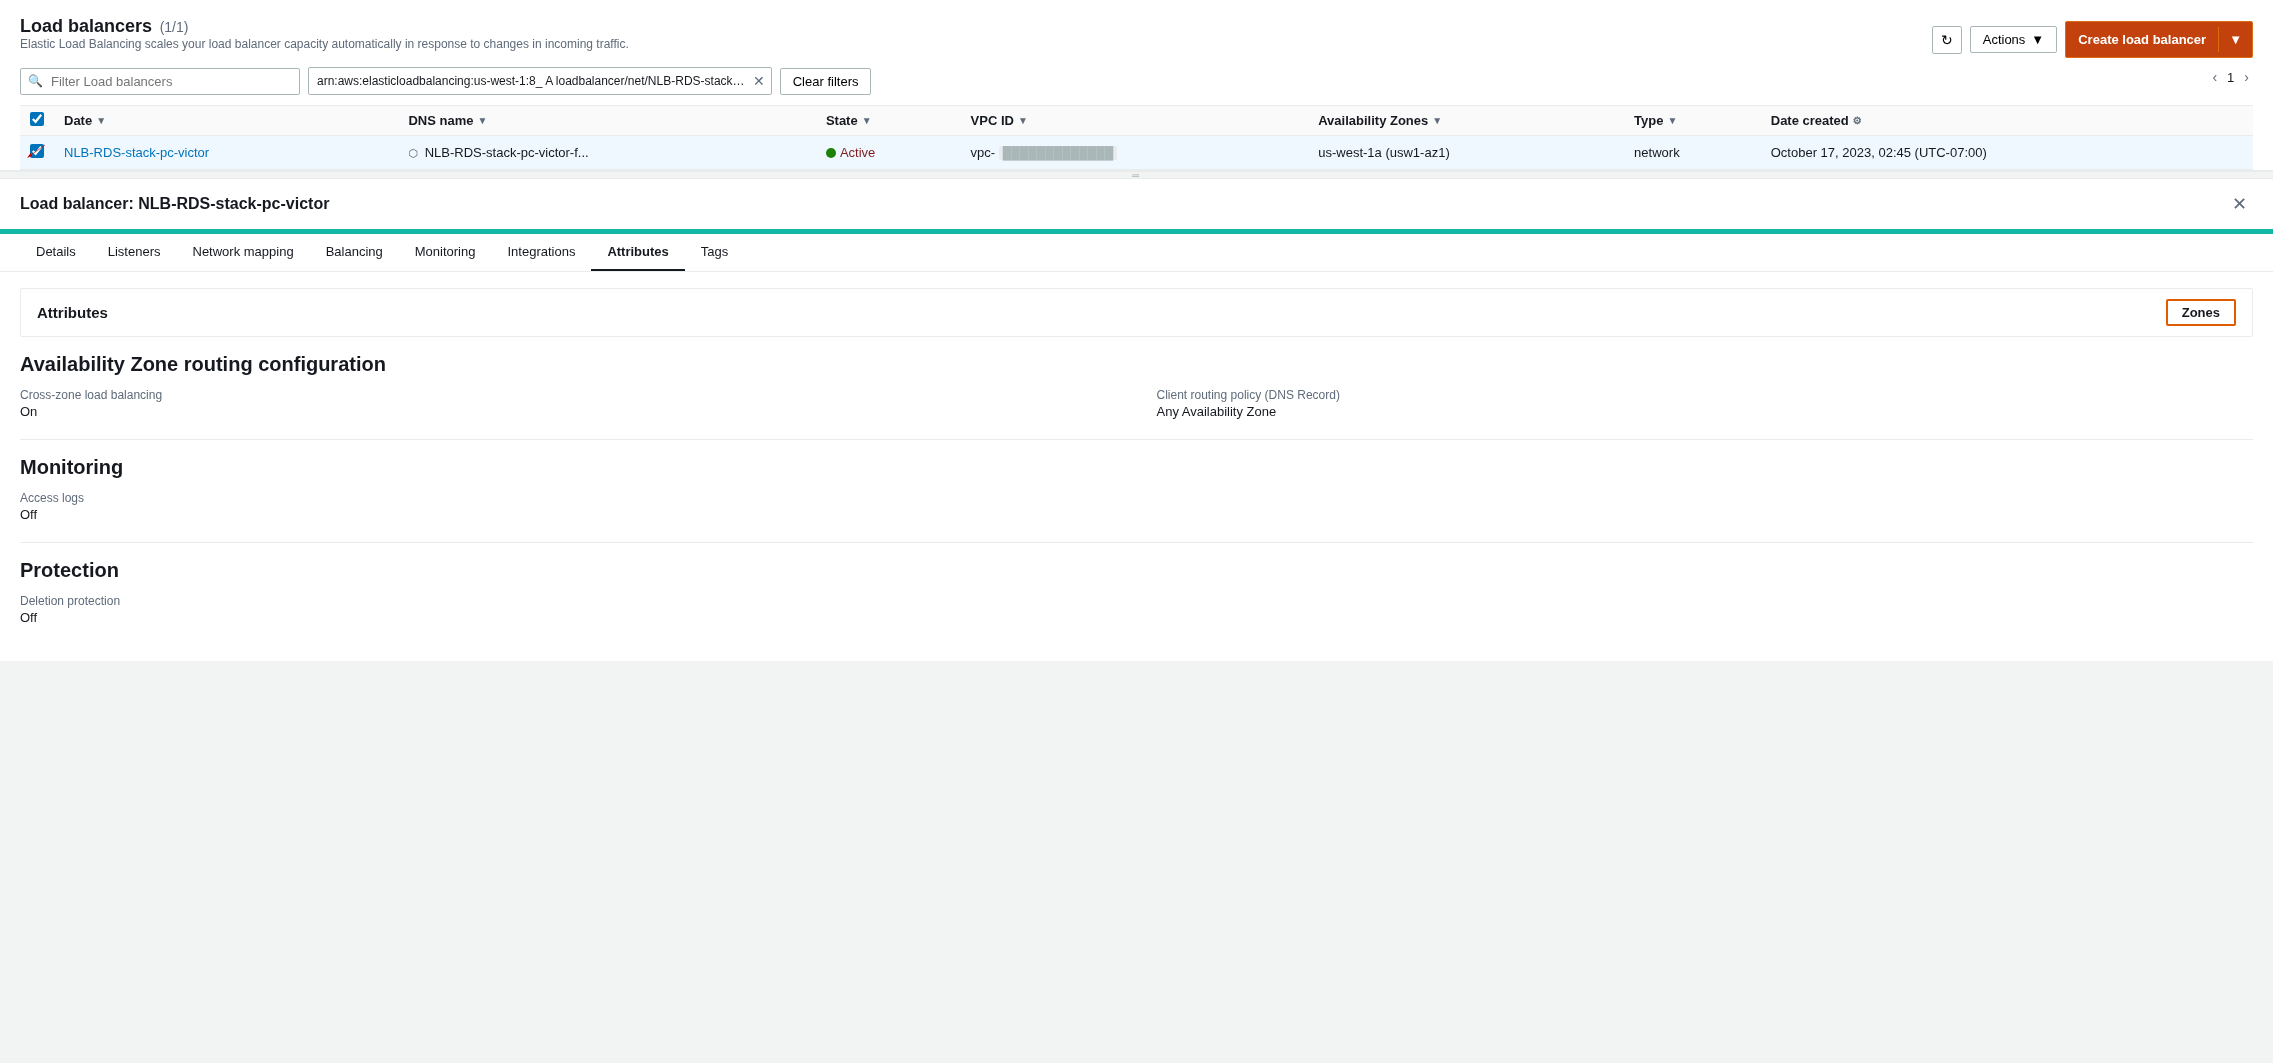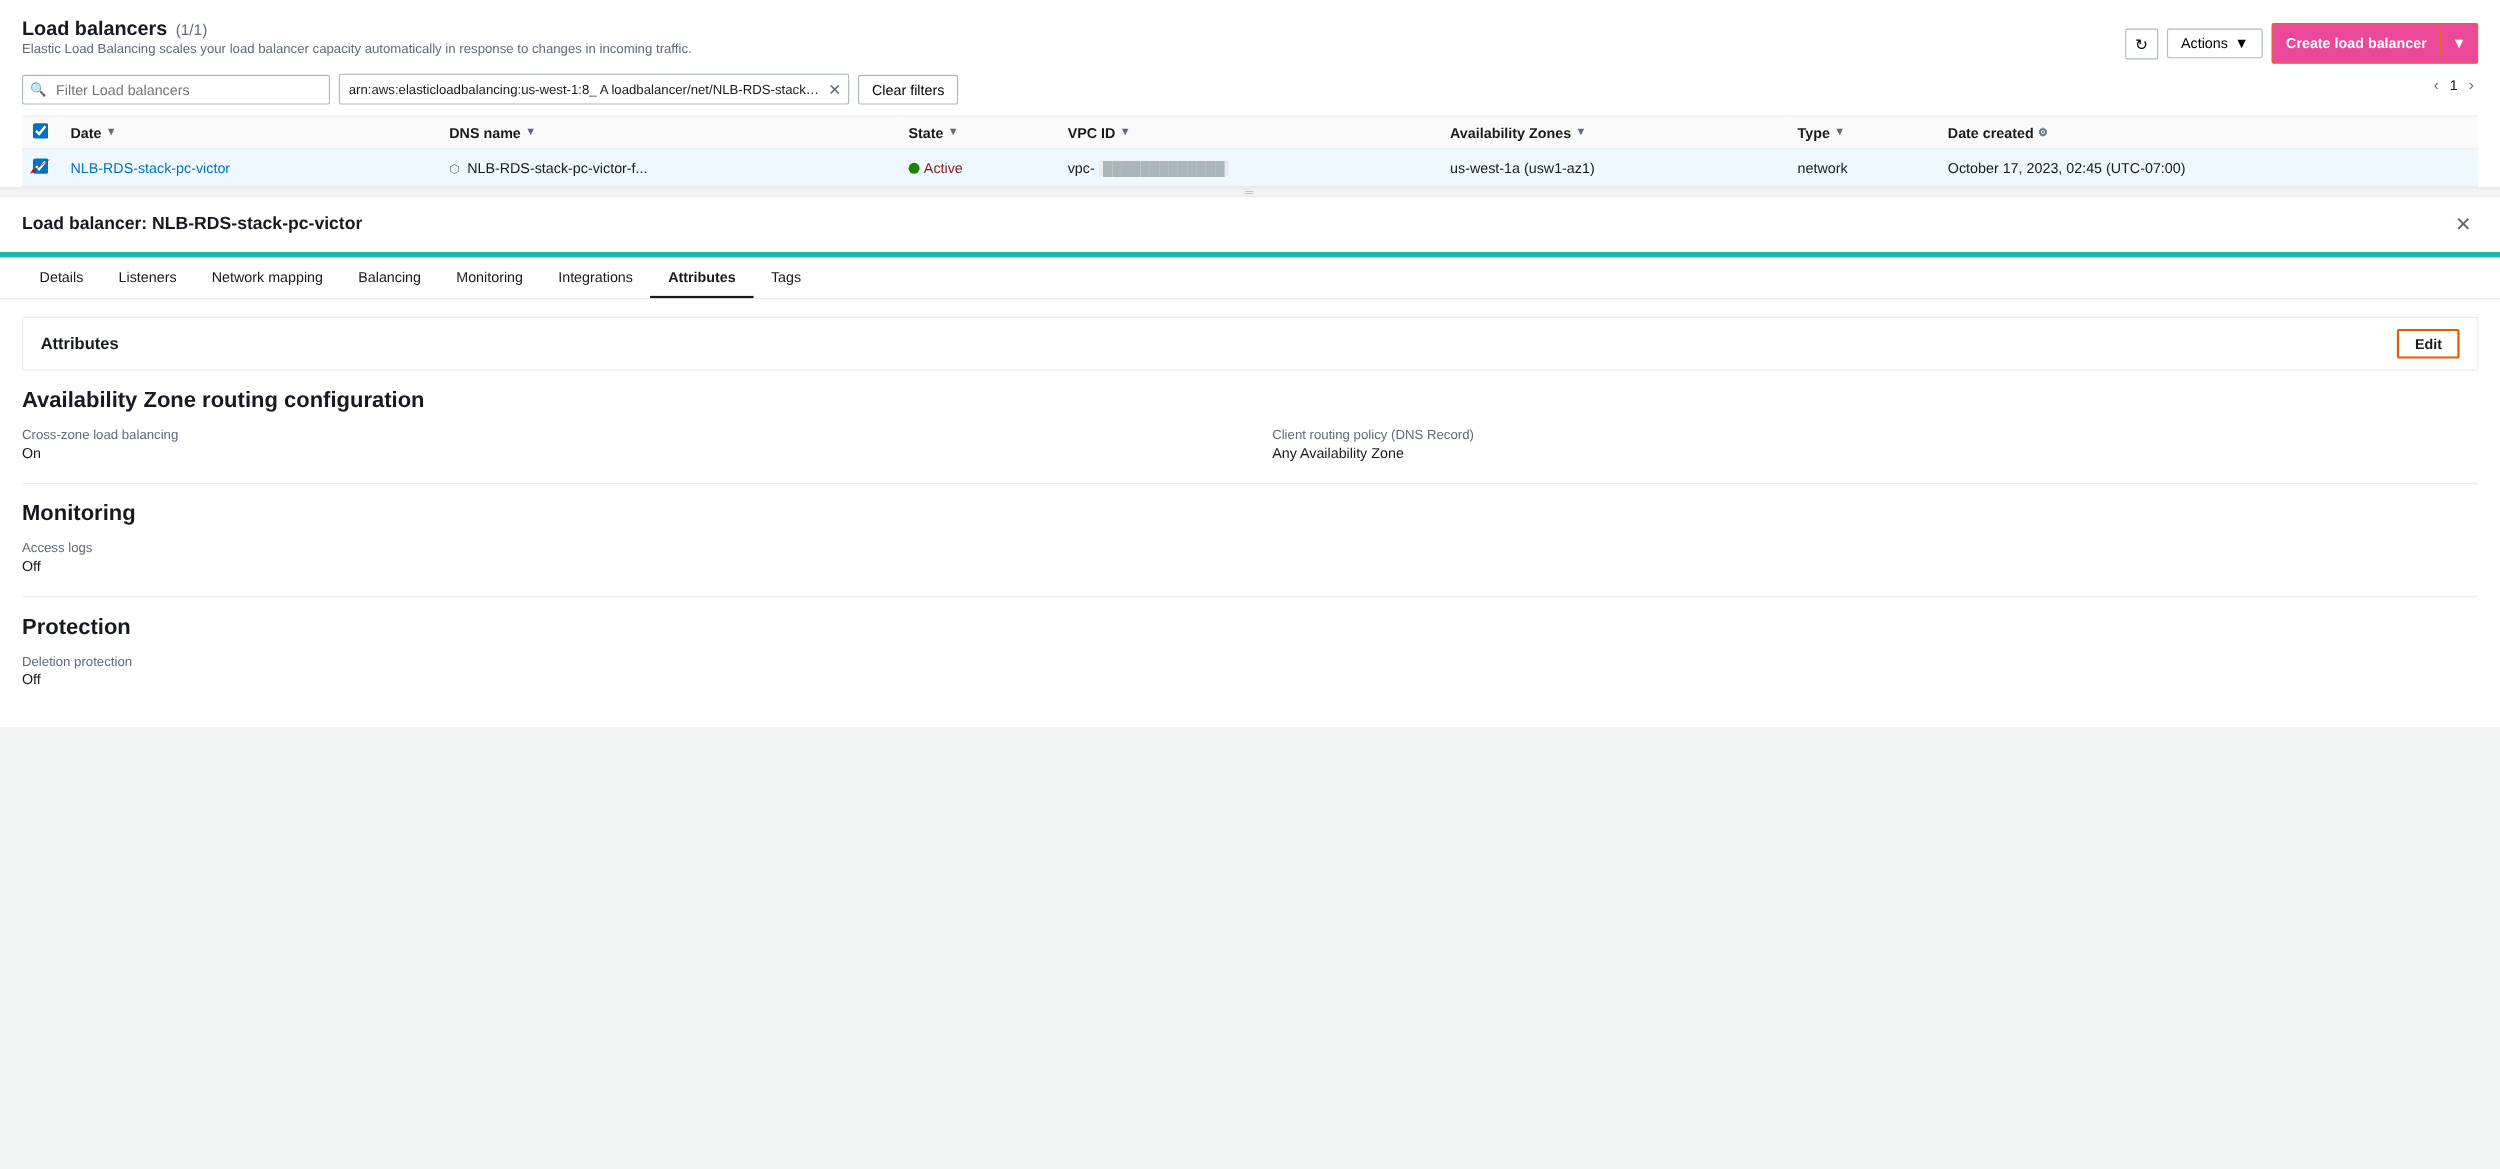--- a/index.html
+++ b/index.html
@@ -42,21 +42,21 @@
       border: 1px solid #aab7b8;
       border-radius: 2px;
       padding: 5px 12px;
       cursor: pointer;
       font-size: 13px;
       display: flex;
       align-items: center;
       gap: 6px;
     }
     .btn-create {
-      background: #ec4899;
+      background: #c2410c;
       border: 1px solid #dd6b10;
       border-radius: 2px;
       padding: 5px 0;
       cursor: pointer;
       font-size: 13px;
       color: #fff;
       font-weight: 700;
       display: flex;
       align-items: center;
     }
@@ -484,21 +484,21 @@
     <div class="tab-item">Monitoring</div>
     <div class="tab-item">Integrations</div>
     <div class="tab-item active">Attributes</div>
     <div class="tab-item">Tags</div>
   </div>
 
   <div class="attributes-panel">
 
     <div class="attributes-header">
       <span class="attributes-title">Attributes</span>
-      <button class="btn-edit">Edit</button>
+      <button class="btn-edit">Zones</button>
     </div>
 
     <div>
       <div class="section-title">Availability Zone routing configuration</div>
       <div class="attr-grid">
         <div>
           <div class="attr-label">Cross-zone load balancing</div>
           <div class="attr-value">On</div>
         </div>
         <div>

